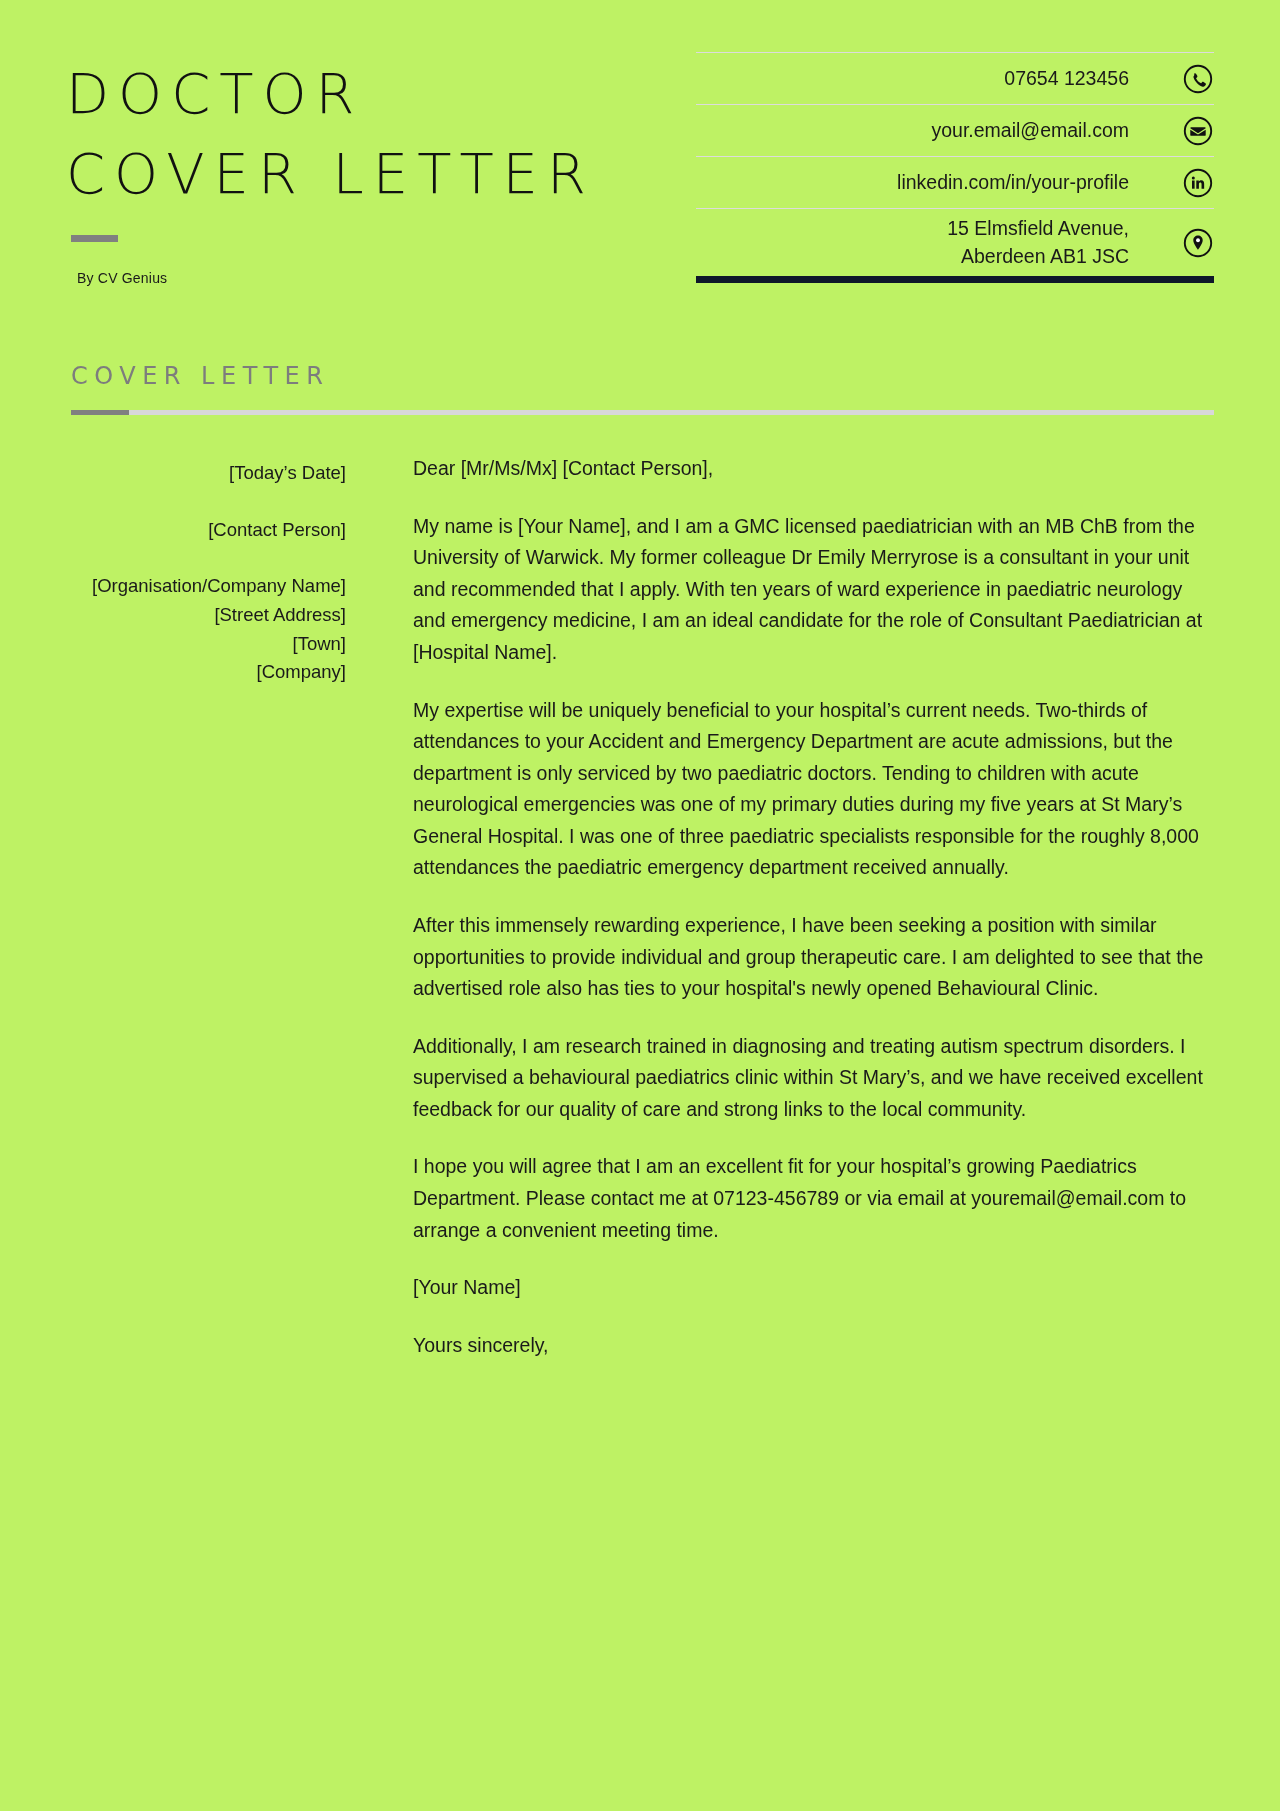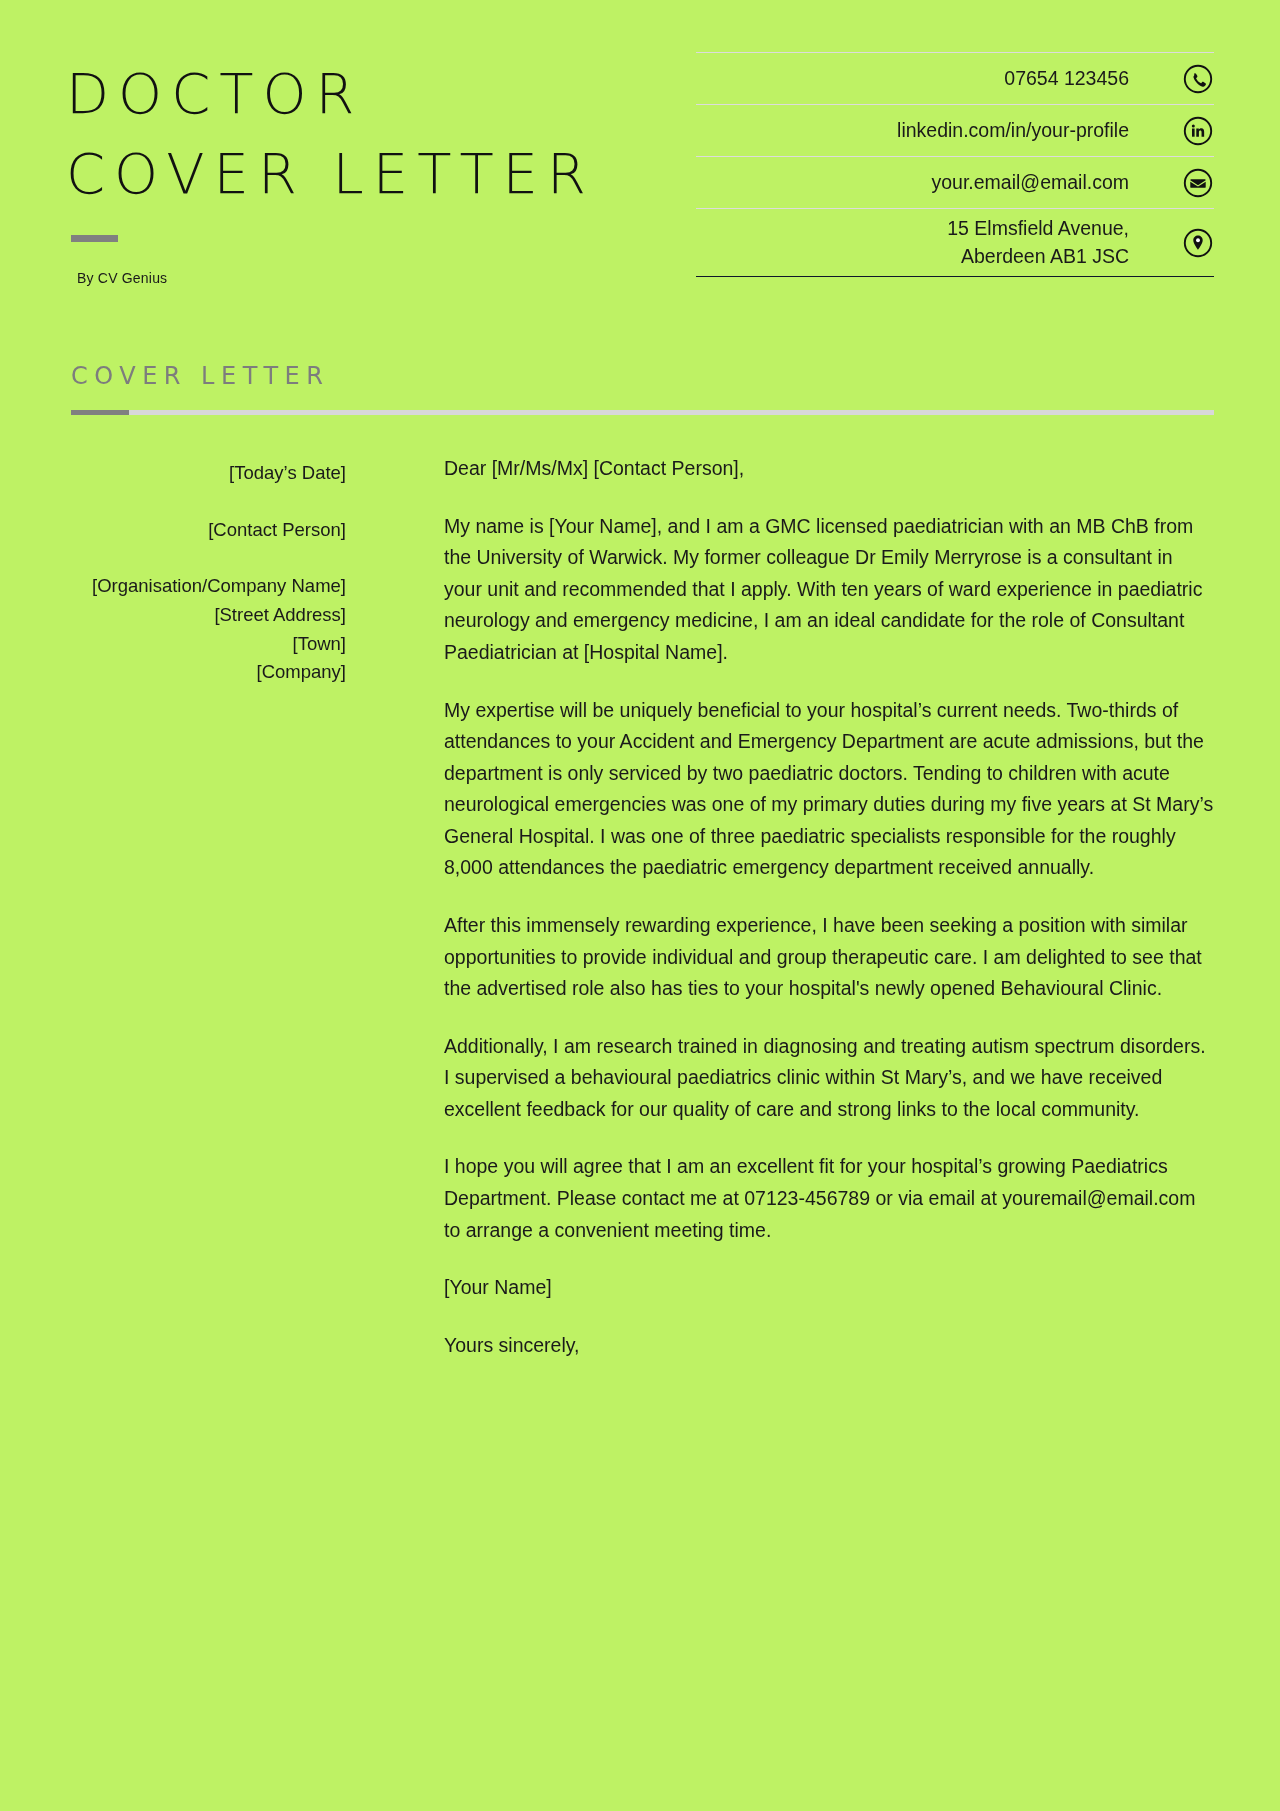--- a/index.html
+++ b/index.html
@@ -73,21 +73,21 @@
     display: flex;
     align-items: center;
     justify-content: flex-end;
     border-top: 1px solid #dcdcdc;
     min-height: 52px;
     padding: 6px 0;
     box-sizing: border-box;
     gap: 36px;
   }
   .contact-row:last-child {
-    border-bottom: 1px solid #0f172a;
+    border-bottom: 7px solid #0f172a;
   }
 
   .contact-text {
     font-family: "Liberation Sans", sans-serif;
     font-size: 19.5px;
     line-height: 1.42;
     color: #1a1a1a;
     text-align: right;
     padding-right: 17px;
     white-space: pre-line;
@@ -136,21 +136,20 @@
     background: #808080;
   }
 
   
   .letter {
     display: flex;
     padding: 0 66px;
     margin-top: 38px;
     box-sizing: border-box;
     align-items: flex-start;
-    gap: 31px;
   }
 
   .recipient-col {
     flex: 0 0 288px;
     text-align: right;
     padding-right: 8px;
     box-sizing: border-box;
     padding-top: 6px;
   }
 
@@ -201,38 +200,38 @@
         <div class="contact-text">07654 123456</div>
         <div class="contact-icon">
           <svg width="30" height="30" viewBox="0 0 30 30">
             <circle cx="15" cy="15" r="13.2" fill="none" stroke="#111" stroke-width="1.9"></circle>
             <path d="M11.3 9.6c.55-.45 1.3-.35 1.7.25l1.25 1.85c.33.5.25 1.15-.2 1.55l-.75.66c-.2.18-.26.46-.15.7.4.9 1.05 1.85 1.85 2.65.8.8 1.75 1.45 2.65 1.85.24.11.52.05.7-.15l.66-.75c.4-.45 1.05-.53 1.55-.2l1.85 1.25c.6.4.7 1.15.25 1.7l-.9 1.1c-.5.6-1.3.85-2.05.62-1.9-.58-3.9-1.85-5.6-3.55-1.7-1.7-2.97-3.7-3.55-5.6-.23-.75.02-1.55.62-2.05z" fill="#111"></path>
           </svg>
         </div>
       </div>
 
       <div class="contact-row">
+        <div class="contact-text">your.email@email.com</div>
+        <div class="contact-icon">
+          <svg width="30" height="30" viewBox="0 0 30 30">
+            <circle cx="15" cy="15" r="13.2" fill="none" stroke="#111" stroke-width="1.9"></circle>
+            <path d="M8.2 11.2h13.6c.5 0 .9.4.9.9v.18L15 17.2 7.3 12.28v-.18c0-.5.4-.9.9-.9z" fill="#111"></path>
+            <path d="M7.3 13.7l7.2 4.6c.3.2.7.2 1 0l7.2-4.6v5.2c0 .5-.4.9-.9.9H8.2c-.5 0-.9-.4-.9-.9z" fill="#111"></path>
+          </svg>
+        </div>
+      </div>
+
+      <div class="contact-row">
         <div class="contact-text">linkedin.com/in/your-profile</div>
         <div class="contact-icon">
           <svg width="30" height="30" viewBox="0 0 30 30">
             <circle cx="15" cy="15" r="13.2" fill="none" stroke="#111" stroke-width="1.9"></circle>
             <rect x="9" y="12.5" width="2.6" height="8.2" fill="#111"></rect>
             <circle cx="10.3" cy="9.9" r="1.5" fill="#111"></circle>
             <path d="M13.3 12.5h2.5v1.15c.42-.75 1.3-1.35 2.5-1.35 2.05 0 2.85 1.3 2.85 3.5v4.9h-2.6v-4.4c0-1.12-.4-1.73-1.3-1.73-.85 0-1.35.57-1.35 1.73v4.4h-2.6z" fill="#111"></path>
-          </svg>
-        </div>
-      </div>
-
-      <div class="contact-row">
-        <div class="contact-text">your.email@email.com</div>
-        <div class="contact-icon">
-          <svg width="30" height="30" viewBox="0 0 30 30">
-            <circle cx="15" cy="15" r="13.2" fill="none" stroke="#111" stroke-width="1.9"></circle>
-            <path d="M8.2 11.2h13.6c.5 0 .9.4.9.9v.18L15 17.2 7.3 12.28v-.18c0-.5.4-.9.9-.9z" fill="#111"></path>
-            <path d="M7.3 13.7l7.2 4.6c.3.2.7.2 1 0l7.2-4.6v5.2c0 .5-.4.9-.9.9H8.2c-.5 0-.9-.4-.9-.9z" fill="#111"></path>
           </svg>
         </div>
       </div>
 
       <div class="contact-row">
         <div class="contact-text">15 Elmsfield Avenue,
 Aberdeen AB1 JSC</div>
         <div class="contact-icon">
           <svg width="30" height="30" viewBox="0 0 30 30">
             <circle cx="15" cy="15" r="13.2" fill="none" stroke="#111" stroke-width="1.9"></circle>

